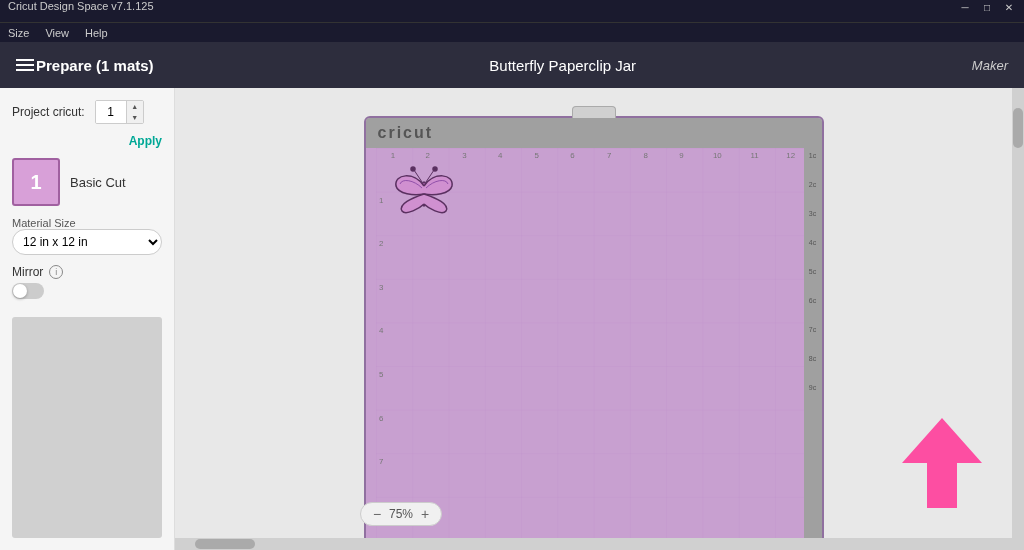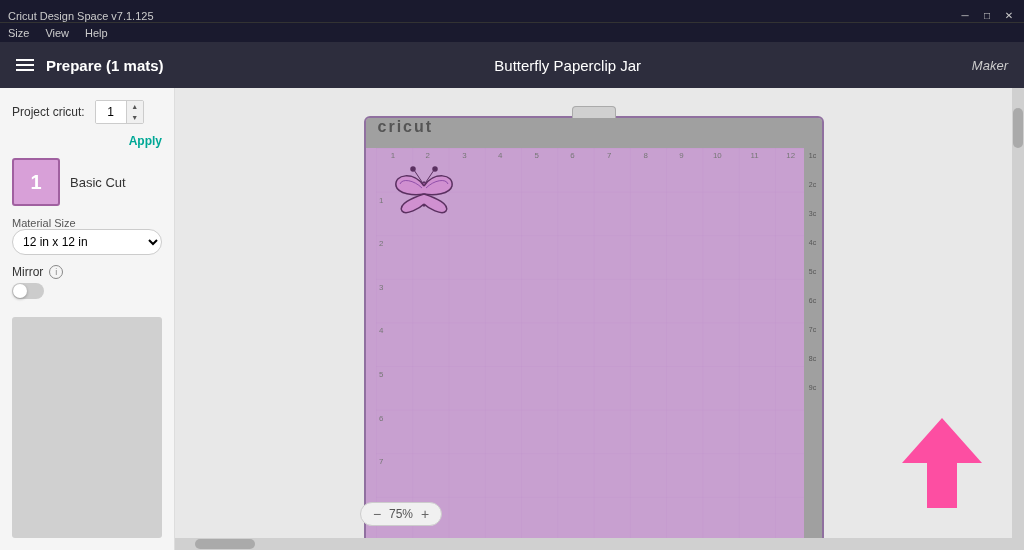--- a/index.html
+++ b/index.html
@@ -3,21 +3,21 @@
   <meta charset="utf-8">
   <style>
     * { box-sizing: border-box; margin: 0; padding: 0; }
     body { font-family: 'Segoe UI', Arial, sans-serif; background: #f0f0f0; width: 1024px; height: 550px; overflow: hidden; }
 
     
     .titlebar {
       height: 22px;
       background: #1a1a2e;
       display: flex;
-      align-items: flex-end;
+      align-items: flex-start;
       justify-content: space-between;
       padding: 0 8px;
       color: #ccc;
       font-size: 11px;
     }
     .titlebar-controls { display: flex; gap: 8px; }
     .titlebar-btn { width: 14px; height: 14px; cursor: pointer; display: flex; align-items: center; justify-content: center; font-size: 10px; color: #ccc; }
 
     
     .menubar {
@@ -33,21 +33,21 @@
 
     
     .header {
       height: 46px;
       background: #2d2d3d;
       display: flex;
       align-items: center;
       justify-content: space-between;
       padding: 0 16px;
     }
-    .header-left { display: flex; align-items: center; gap: 12px; }
+    .header-left { display: flex; align-items: center; gap: 2px; }
     .hamburger { display: flex; flex-direction: column; gap: 3px; cursor: pointer; }
     .hamburger span { width: 18px; height: 2px; background: white; display: block; }
     .header-title { color: white; font-size: 15px; font-weight: 600; }
     .project-title { color: white; font-size: 15px; }
     .maker-label { color: #ccc; font-size: 13px; font-style: italic; }
 
     
     .main-layout {
       display: flex;
       height: calc(550px - 88px);
@@ -225,20 +225,21 @@
       position: relative;
       border: 2px solid #9070a0;
       margin-top: 8px;
     }
 
     .mat-header {
       height: 30px;
       background: #a0a0a0;
       border-radius: 4px 4px 0 0;
       display: flex;
+      align-items: center;
       padding: 0 12px;
       position: relative;
     }
 
     .mat-brand {
       font-size: 16px;
       font-weight: 600;
       color: #555;
       letter-spacing: 2px;
     }

